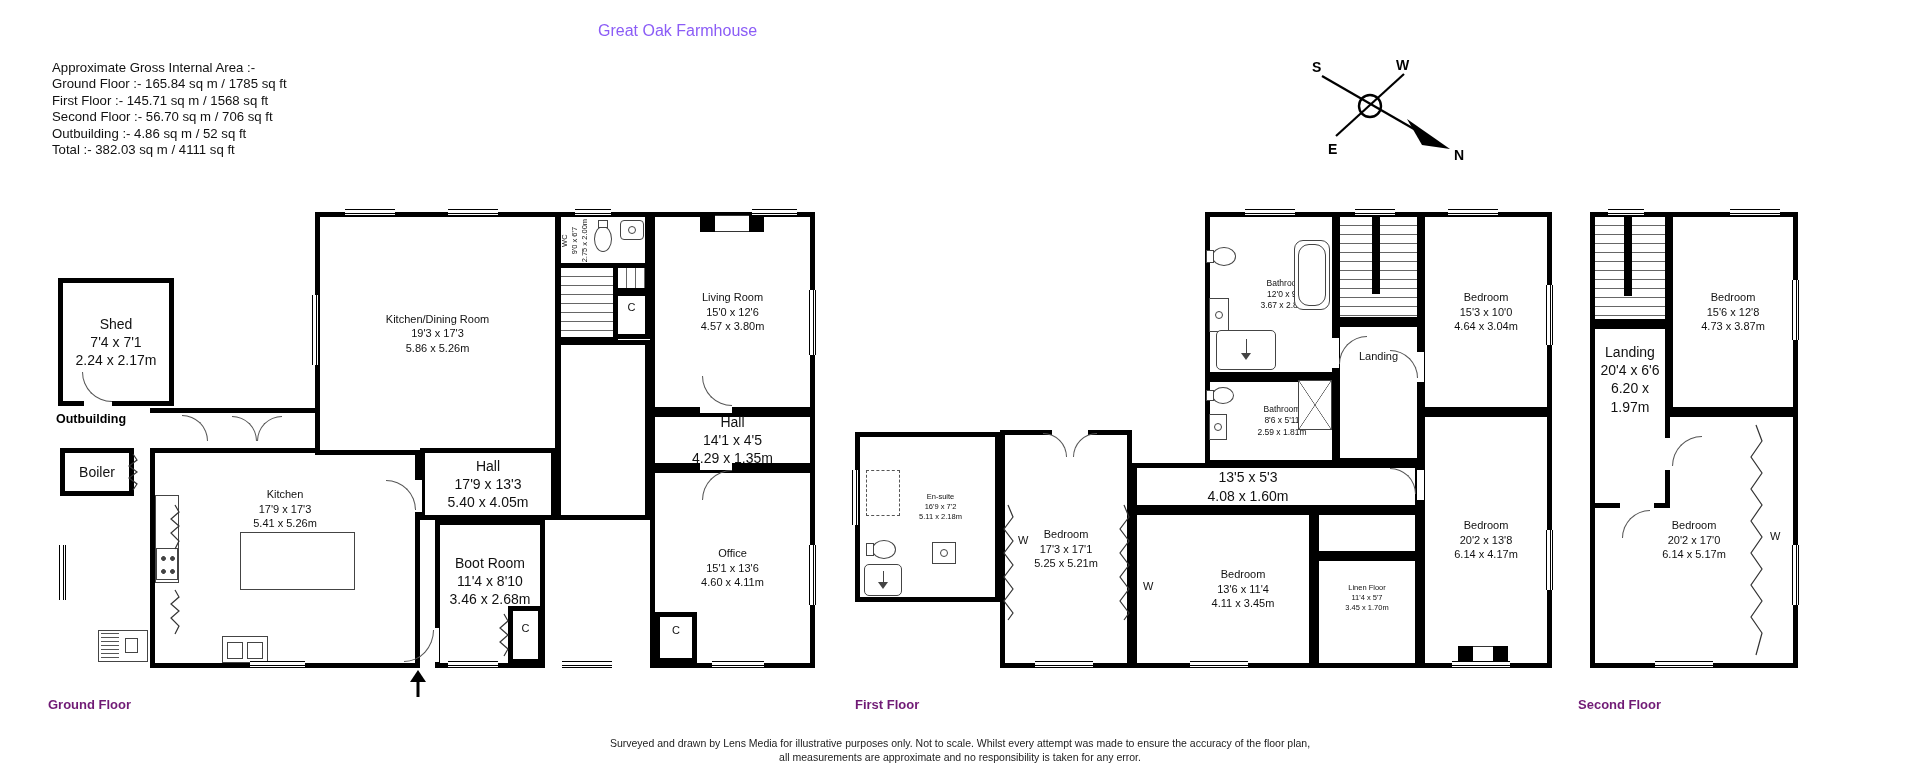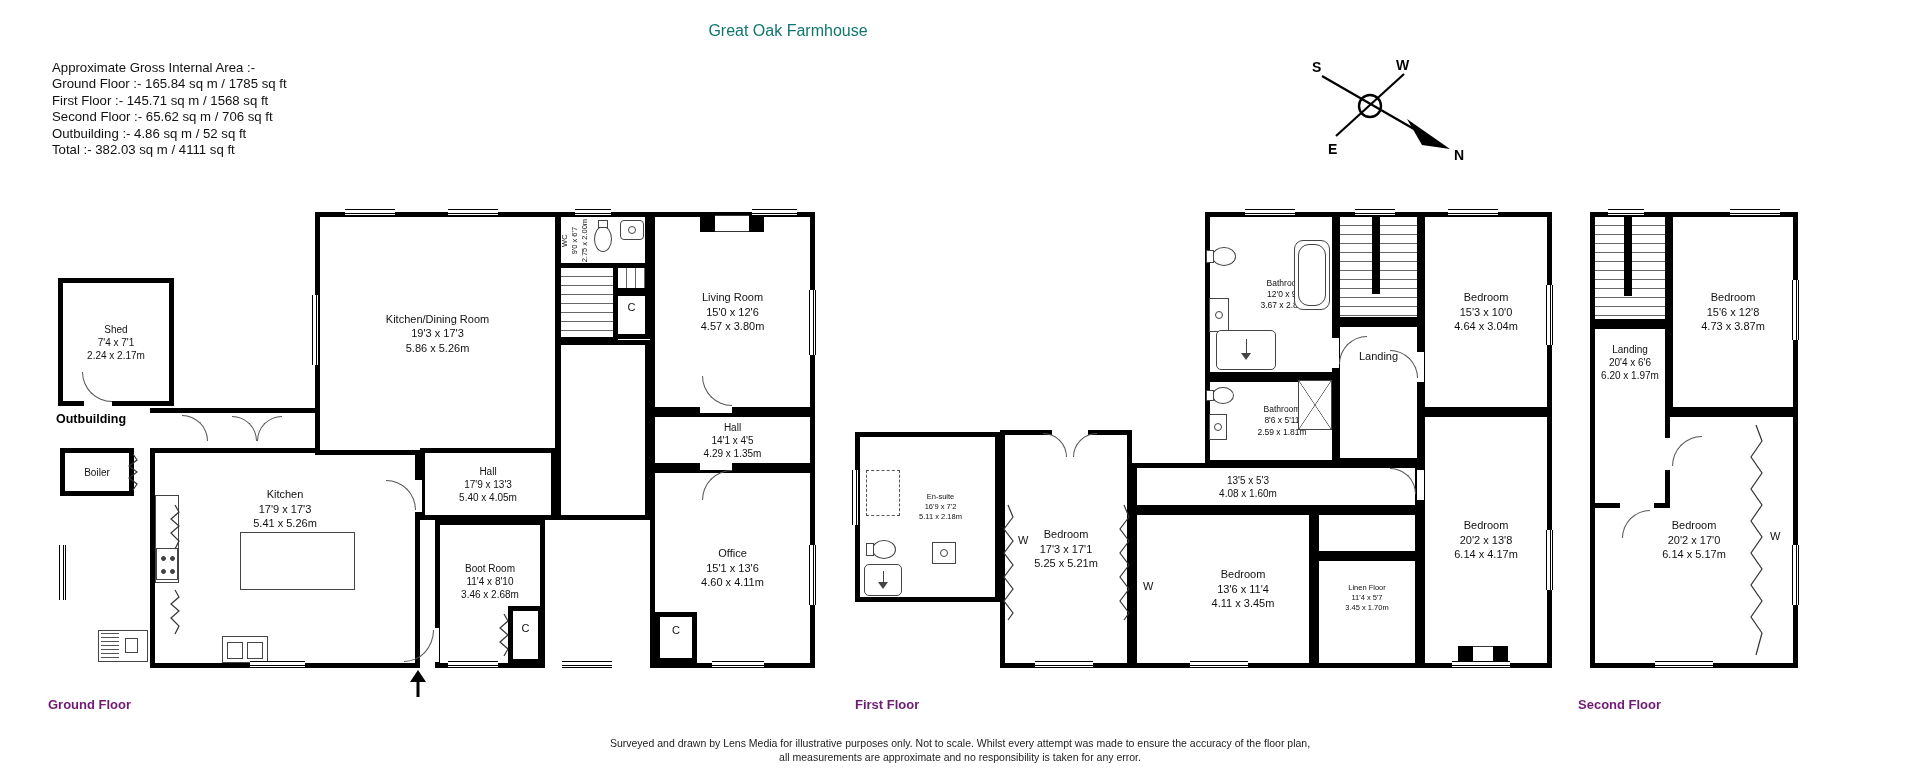--- a/index.html
+++ b/index.html
@@ -6,21 +6,21 @@
     font-family:"Liberation Sans", sans-serif;color:#1a1a1a;}
   #canvas{position:relative;width:1920px;height:783px;background:#fff;}
   .abs{position:absolute;box-sizing:border-box;}
   
   .room{position:absolute;box-sizing:border-box;background:#fff;border:5px solid #000;
         display:flex;align-items:center;justify-content:center;text-align:center;}
   .lbl{font-size:11px;line-height:1.32;color:#111;}
   .lbl span{display:block;}
   .lbl.sm{font-size:8.5px;line-height:1.3;}
   .lbl.xs{font-size:7.5px;line-height:1.3;}
-  .lbl.md{font-size:10px;line-height:1.3;}
+  .lbl.md{font-size:14px;line-height:1.3;}
   .top-align{align-items:flex-start;}
   
   .stairs{background:repeating-linear-gradient(180deg,#fff 0 8px,#666 8px 9px);}
   .stairs-v{background:repeating-linear-gradient(90deg,#fff 0 8px,#666 8px 9px);}
   .rail{position:absolute;background:#000;z-index:3;}
   
   .win-h{position:absolute;height:7px;background:#fff;border-top:1.4px solid #000;border-bottom:1.4px solid #000;box-sizing:border-box;z-index:5;}
   .win-h::after{content:"";position:absolute;left:0;right:0;top:50%;border-top:1px solid #000;}
   .win-v{position:absolute;width:7px;background:#fff;border-left:1.4px solid #000;border-right:1.4px solid #000;box-sizing:border-box;z-index:5;}
   .win-v::after{content:"";position:absolute;top:0;bottom:0;left:50%;border-left:1px solid #000;}
@@ -49,39 +49,39 @@
   .washer::after{content:"";position:absolute;right:18%;top:22%;width:11px;height:13px;border:1.2px solid #444;}
   .ksink::before{content:"";position:absolute;left:10%;top:18%;width:32%;height:60%;border:1.2px solid #444;}
   .ksink::after{content:"";position:absolute;right:10%;top:18%;width:32%;height:60%;border:1.2px solid #444;}
   .fireplace{border:1.2px solid #333;}
   .fireplace::before{content:"";position:absolute;left:-1px;top:-1px;bottom:-1px;width:15px;background:#000;}
   .fireplace::after{content:"";position:absolute;right:-1px;top:-1px;bottom:-1px;width:15px;background:#000;}
   .wardrobe-dash{position:absolute;border:1.3px dashed #555;background:transparent;z-index:4;}
   .glyph{position:absolute;z-index:4;font-size:11px;font-weight:400;color:#111;}
   .rot-lbl{transform:rotate(-90deg);transform-origin:center;}
   
-  .title{position:absolute;left:598px;top:22px;width:380px;text-align:center;font-size:16px;color:#0f766e;}
+  .title{position:absolute;left:598px;top:22px;width:380px;font-size:16px;color:#8b5cf6;}
   .summary{position:absolute;left:52px;top:60px;font-size:13.2px;line-height:16.4px;color:#111;}
   .floor-caption{position:absolute;font-weight:bold;font-size:13px;color:#701a75;}
   .outb-caption{position:absolute;font-weight:bold;font-size:12.5px;color:#000;}
   .footer{position:absolute;left:360px;top:736px;width:1200px;text-align:center;font-size:10.5px;line-height:14px;color:#222;}
   svg{position:absolute;z-index:6;overflow:visible;}
 </style>
 </head>
 <body>
 
 <div id="canvas">
 
   <div class="title">Great Oak Farmhouse</div>
 
   <div class="summary">
     <div>Approximate Gross Internal Area :-</div>
     <div>Ground Floor :- 165.84 sq m / 1785 sq ft</div>
     <div>First Floor :- 145.71 sq m / 1568 sq ft</div>
-    <div>Second Floor :- 65.62 sq m / 706 sq ft</div>
+    <div>Second Floor :- 56.70 sq m / 706 sq ft</div>
     <div>Outbuilding :- 4.86 sq m / 52 sq ft</div>
     <div>Total :- 382.03 sq m / 4111 sq ft</div>
   </div>
 
   <svg style="left:1298px;top:46px;" width="180" height="118" viewBox="0 0 180 118">
     <circle cx="72" cy="60" r="11" fill="#fff" stroke="#000" stroke-width="2.4"></circle>
     <line x1="24" y1="30" x2="135" y2="94" stroke="#000" stroke-width="2.2"></line>
     <line x1="106" y1="28" x2="38" y2="90" stroke="#000" stroke-width="2.2"></line>
     <polygon points="152,103 109,73 124,99" fill="#000"></polygon>
     <text x="14" y="26" font-size="14" font-weight="bold" fill="#000">S</text>

